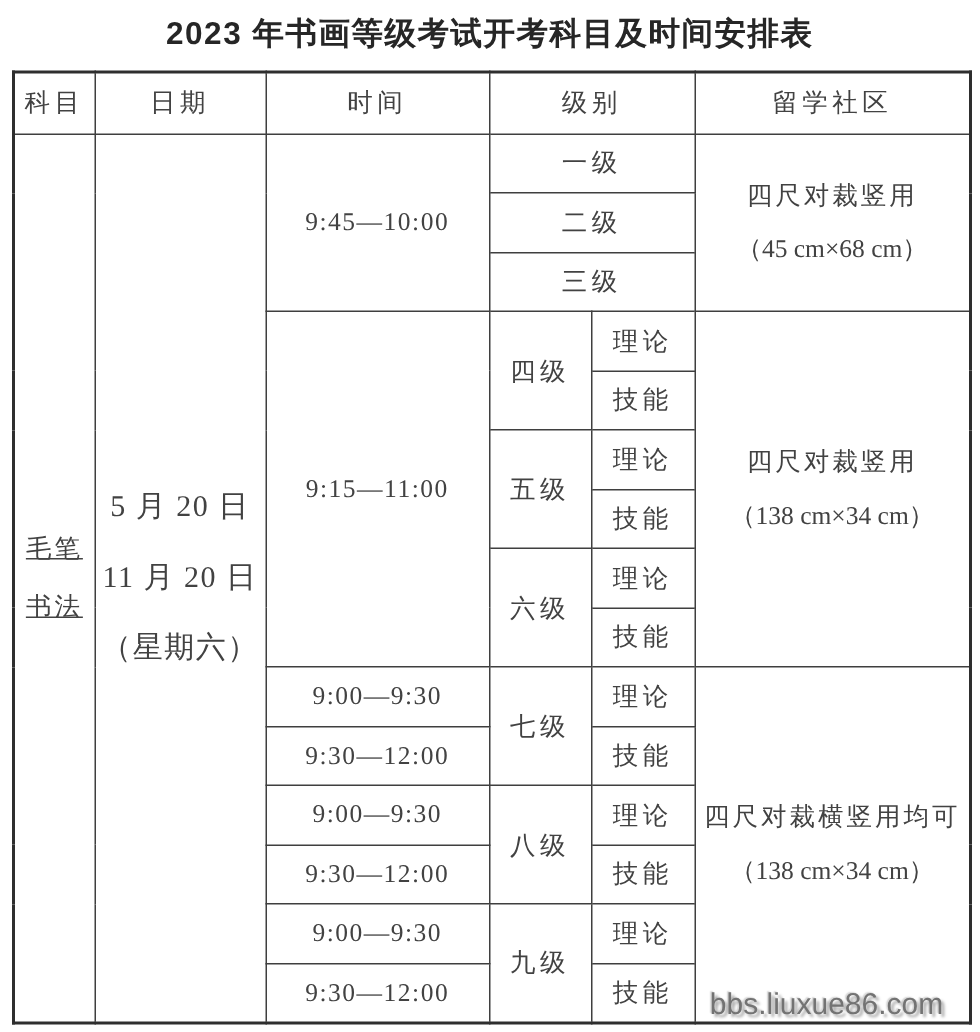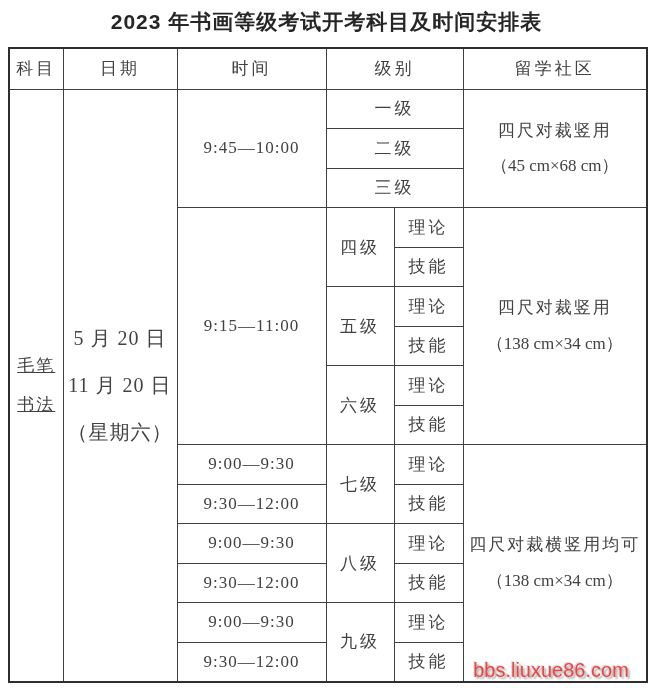--- a/index.html
+++ b/index.html
@@ -65,21 +65,21 @@
   .wm-brand {
     font-size: 44px;
     font-weight: bold;
     color: #ffffff;
     letter-spacing: 1px;
     text-shadow: 3px 3px 3px #9d9d9d, -1px -1px 1px #c9c9c9;
     line-height: 1.1;
   }
   .wm-site {
     font-size: 20px;
-    color: #ef4444;
+    color: #737373;
     text-shadow: 2px 2px 2px #a8a8a8, -1px -1px 1px #d2d2d2;
     line-height: 1.2;
   }
 </style>
 </head>
 <body>
 
 <div class="page">
 
   <h1 class="title">2023 年书画等级考试开考科目及时间安排表</h1>

